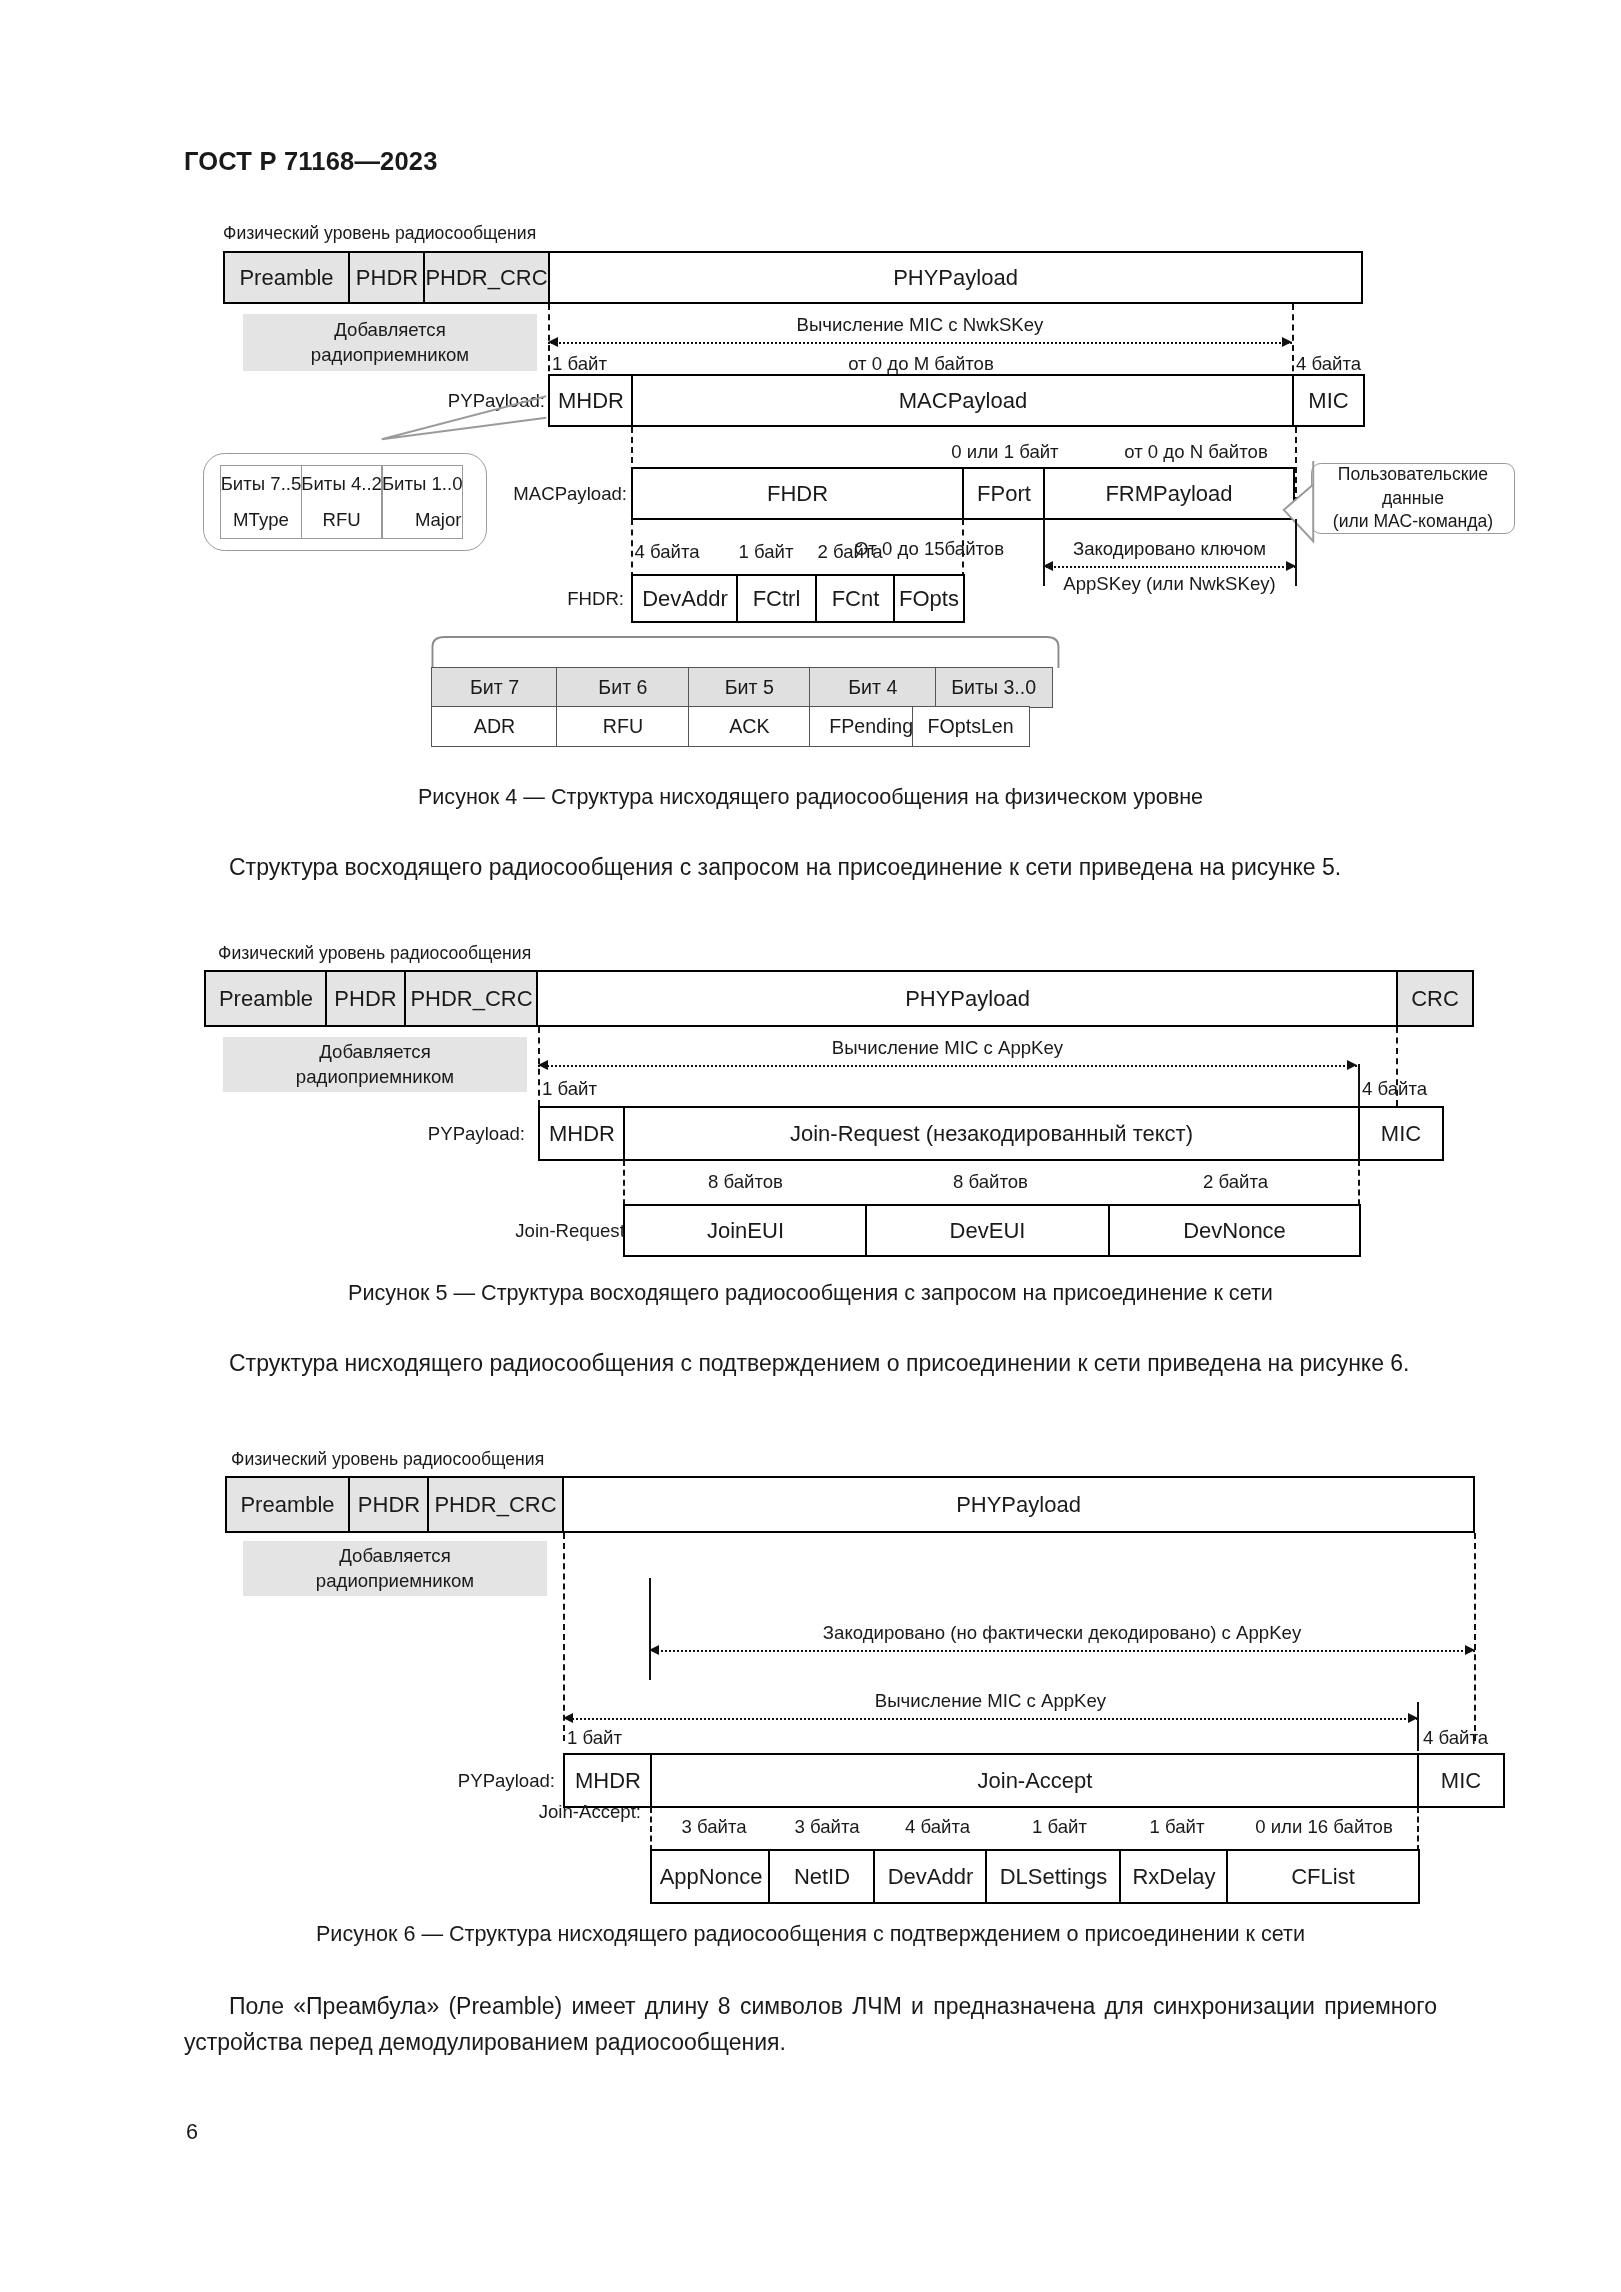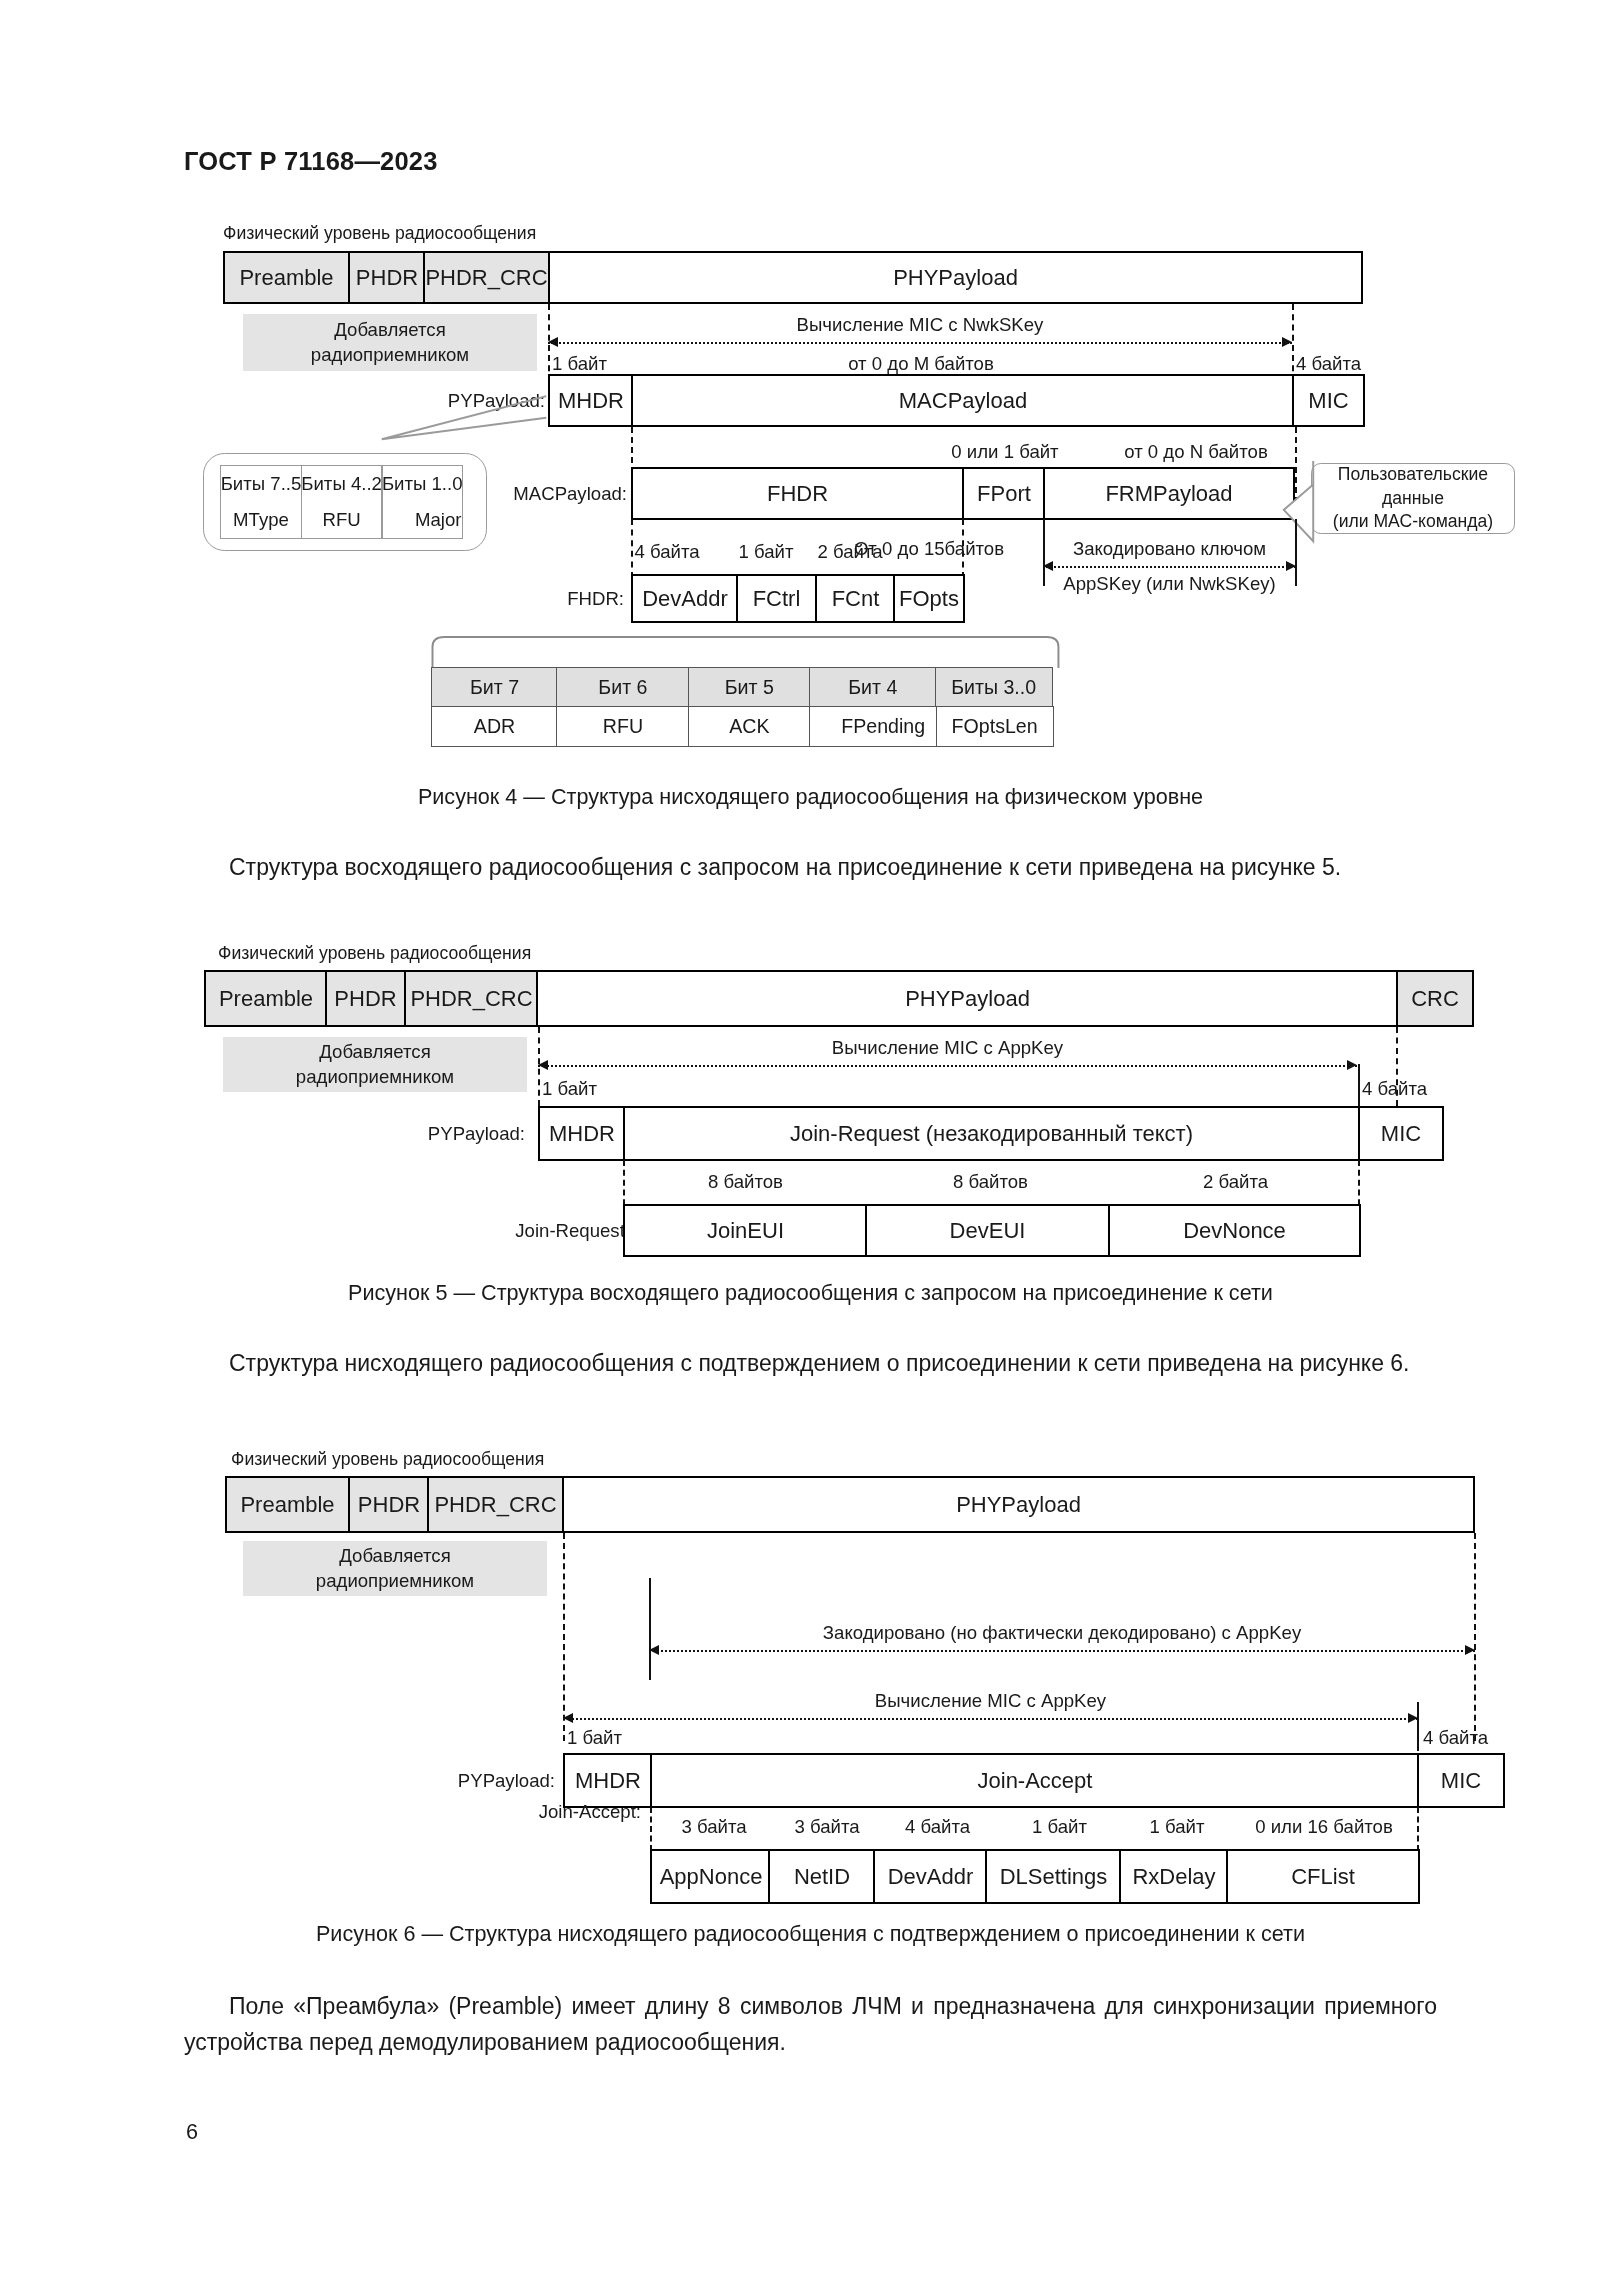--- a/index.html
+++ b/index.html
@@ -226,21 +226,21 @@
         <div class="cell" style="width:127px;height:41px;">Бит 7</div>
         <div class="cell" style="width:133px;height:41px;margin-left:-1.6px;">Бит 6</div>
         <div class="cell" style="width:123px;height:41px;margin-left:-1.6px;">Бит 5</div>
         <div class="cell" style="width:127px;height:41px;margin-left:-1.6px;">Бит 4</div>
         <div class="cell" style="width:118px;height:41px;margin-left:-1.6px;">Биты 3..0</div>
       </div>
       <div class="row" style="margin-top:-1.6px;">
         <div class="cell" style="width:127px;height:41px;background:#fff;">ADR</div>
         <div class="cell" style="width:133px;height:41px;margin-left:-1.6px;background:#fff;">RFU</div>
         <div class="cell" style="width:123px;height:41px;margin-left:-1.6px;background:#fff;">ACK</div>
-        <div class="cell" style="width:128px;height:41px;margin-left:-1.6px;background:#fff;padding-left:20px;">FPending</div>
+        <div class="cell" style="width:104px;height:41px;margin-left:-1.6px;background:#fff;padding-left:20px;">FPending</div>
         <div class="cell" style="width:118px;height:41px;margin-left:-1.6px;background:#fff;">FOptsLen</div>
       </div>
     </div>
   </div>
 
   <div class="caption" style="top:784px;">Рисунок 4 — Структура нисходящего радиосообщения на физическом уровне</div>
 
   <div class="para" style="left:184px;top:849px;width:1253px;">
     <span class="ind"></span><span>Структура восходящего радиосообщения с запросом на присоединение к сети приведена на рисунке 5.</span>
   </div>

